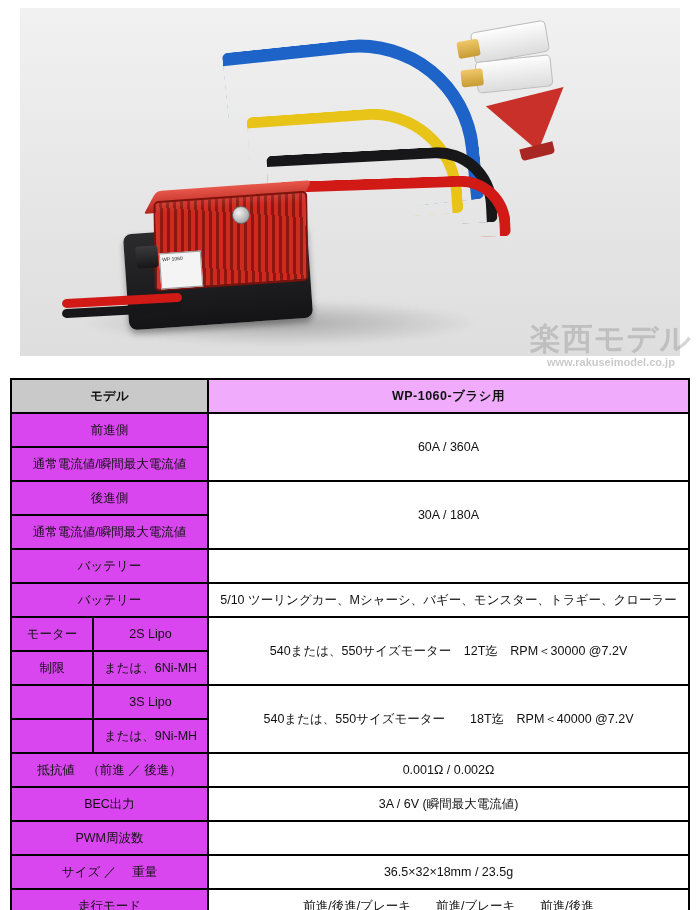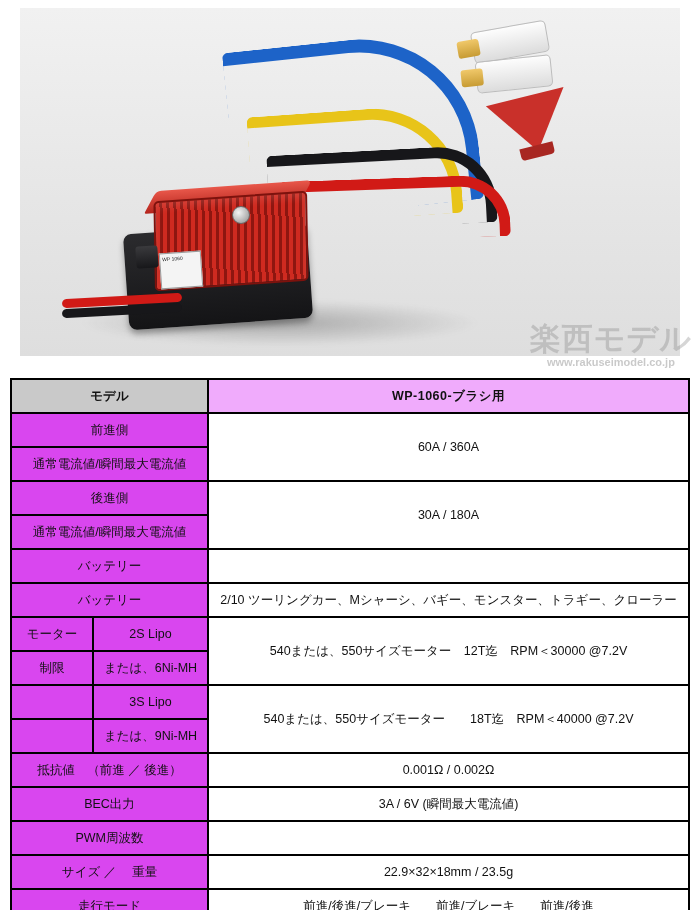--- a/index.html
+++ b/index.html
@@ -354,21 +354,21 @@
         <td class="lbl" colspan="2">通常電流値/瞬間最大電流値</td>
       </tr>
 
       <tr>
         <td class="lbl" colspan="2">バッテリー</td>
         <td class="val"></td>
       </tr>
 
       <tr>
         <td class="lbl" colspan="2">バッテリー</td>
-        <td class="val">2/10 ツーリングカー、Mシャーシ、バギー、モンスター、トラギー、クローラー</td>
+        <td class="val">5/10 ツーリングカー、Mシャーシ、バギー、モンスター、トラギー、クローラー</td>
       </tr>
 
       <tr>
         <td class="lbl">モーター</td>
         <td class="lbl">2S Lipo</td>
         <td class="val" rowspan="2">540または、550サイズモーター　12T迄　RPM＜30000 @7.2V</td>
       </tr>
       <tr>
         <td class="lbl">制限</td>
         <td class="lbl">または、6Ni-MH</td>
@@ -394,21 +394,21 @@
         <td class="val">3A / 6V (瞬間最大電流値)</td>
       </tr>
 
       <tr>
         <td class="lbl" colspan="2">PWM周波数</td>
         <td class="val"></td>
       </tr>
 
       <tr>
         <td class="lbl" colspan="2">サイズ ／ 　重量</td>
-        <td class="val">22.9×32×18mm / 23.5g</td>
+        <td class="val">36.5×32×18mm / 23.5g</td>
       </tr>
 
       <tr>
         <td class="lbl" colspan="2">走行モード</td>
         <td class="val">前進/後進/ブレーキ　　前進/ブレーキ　　前進/後進</td>
       </tr>
     </tbody>
   </table>
 </div>
 

